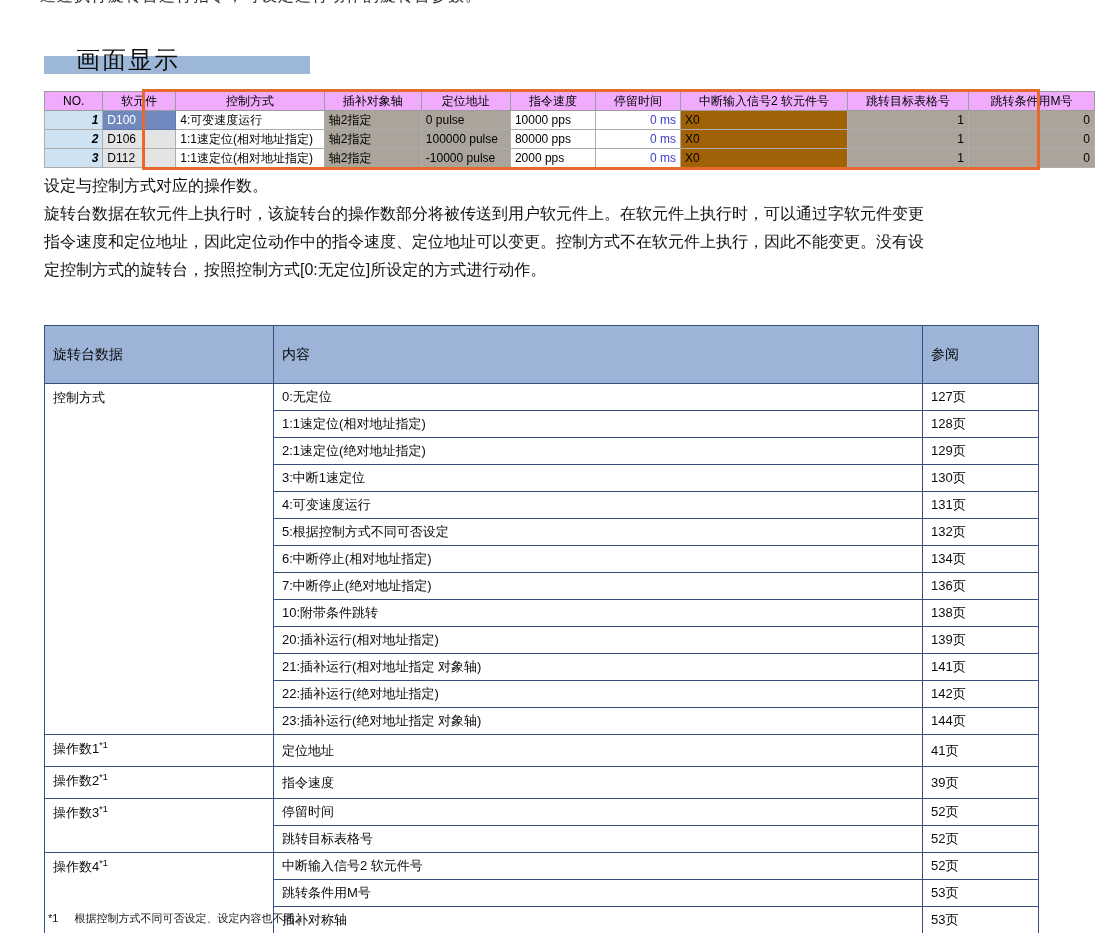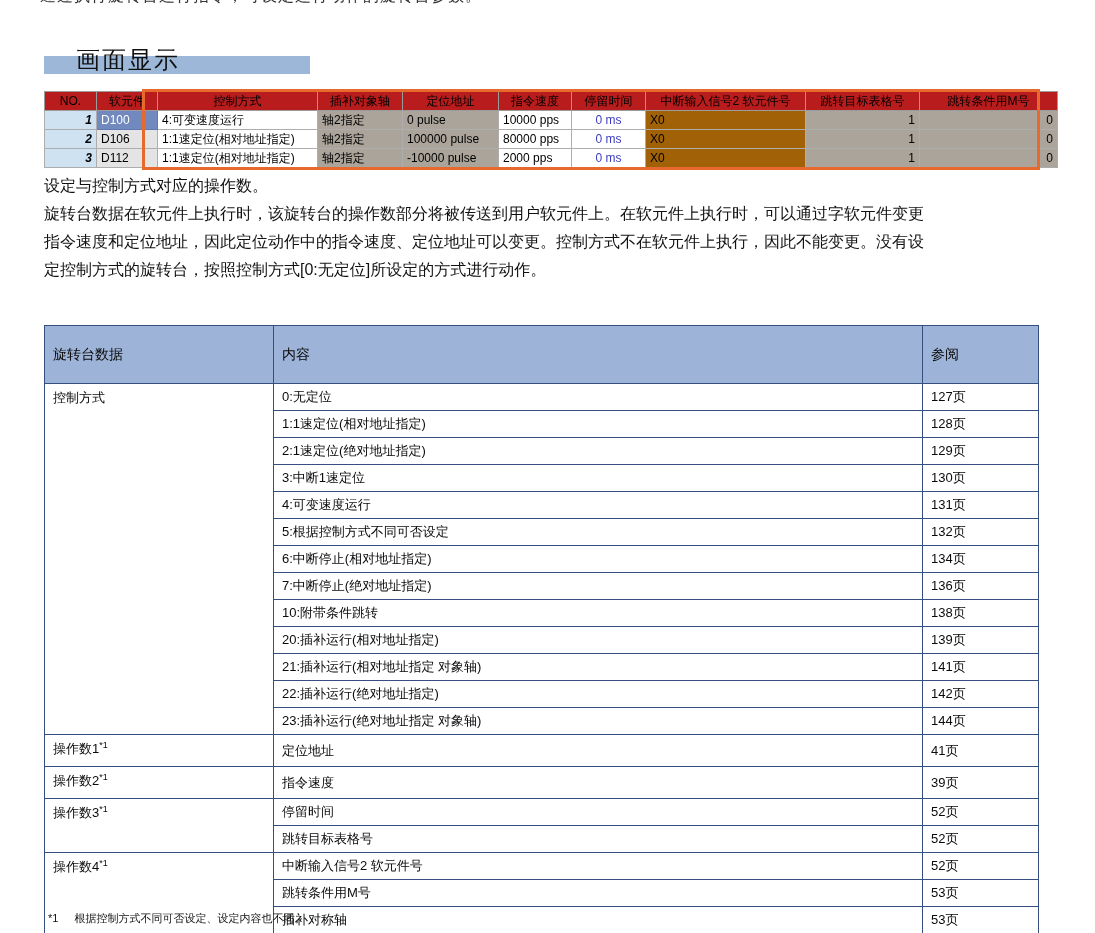--- a/index.html
+++ b/index.html
@@ -23,35 +23,35 @@
     font-family:"DejaVu Serif","Liberation Serif",serif;
     font-size:24px; letter-spacing:2px; color:#111;
   }
 
   
   table.t1 {
     position:absolute; left:44px; top:91px;
     border-collapse:collapse; table-layout:fixed; font-size:12px;
   }
   .t1 th {
-    background:#b91c1c; border:1px solid #9c9c9c; font-weight:normal;
-    height:18px; padding:0 12px; white-space:nowrap; overflow:hidden;
+    background:#f0abfc; border:1px solid #9c9c9c; font-weight:normal;
+    height:18px; padding:0 18px; white-space:nowrap; overflow:hidden;
   }
   .t1 td {
     border:1px solid #adadad; height:18px; padding:0 4px;
     white-space:nowrap; overflow:hidden;
   }
   .c-no   { background:#cfe2f1; text-align:right; font-weight:bold; font-style:italic; }
   .c-dev  { background:#e4e4e4; }
   .c-dev.selected { background:#7189bf; color:#ffffff; border-color:#5f78b0; }
   .c-ctl  { background:#ffffff; }
   .c-axis { background:#aba49a; }
   .c-addr { background:#aba49a;margin-top:27px; }
   .c-spd  { background:#ffffff; }
-  .c-dwl  { background:#ffffff; color:#3c3cc0; text-align:center; padding-right:7px; }
+  .c-dwl  { background:#ffffff; color:#3c3cc0; text-align:right; padding-right:7px; }
   .c-int  { background:#a16207; }
   .c-jt   { background:#aba49a; text-align:right; padding-right:7px; }
   .c-jm   { background:#aba49a; text-align:right; padding-right:7px; }
 
   
   .highlight-box {
     position:absolute; left:142px; top:89px; width:892px; height:75px;
     border:3px solid #e8692d; z-index:2; pointer-events:none;
   }
 

